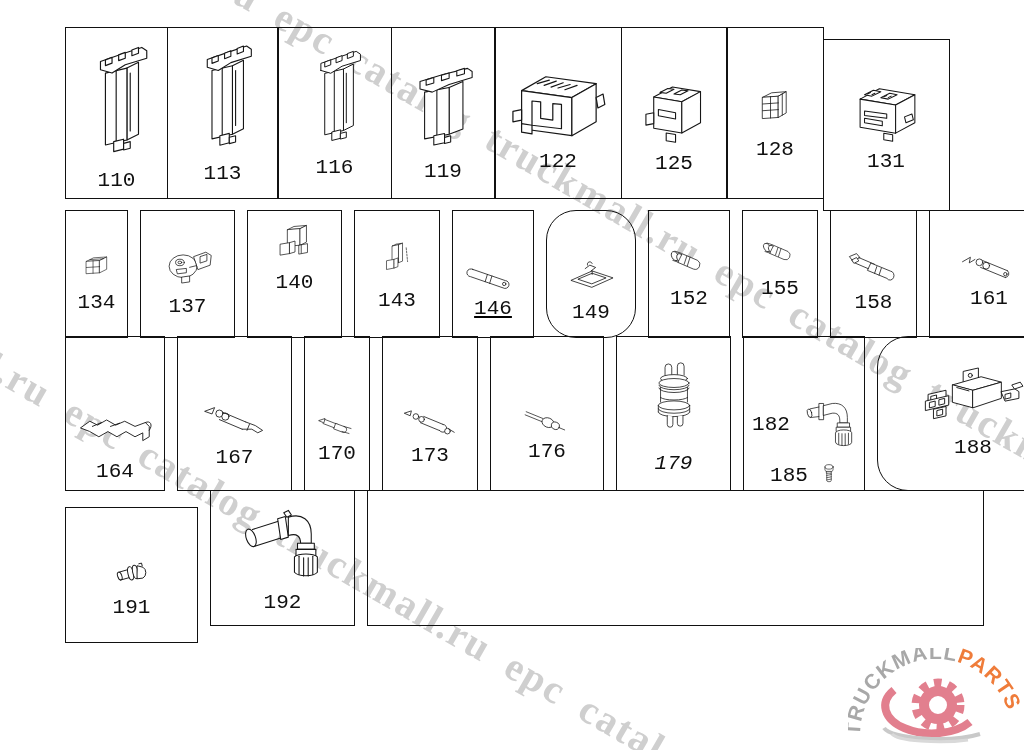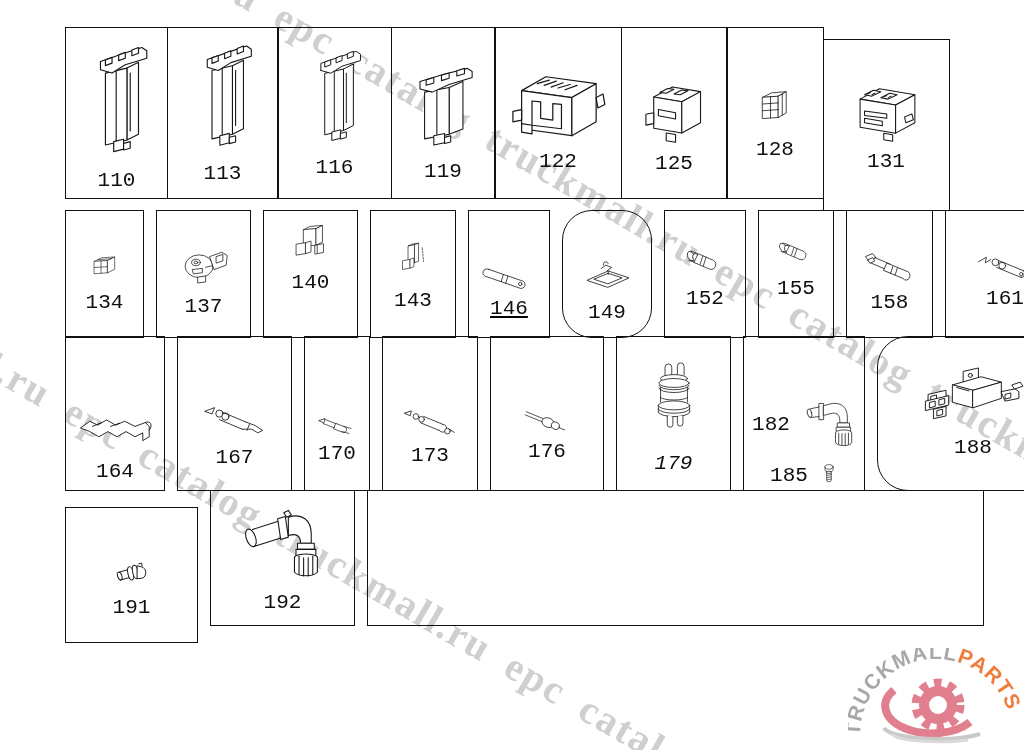--- a/index.html
+++ b/index.html
@@ -85,21 +85,21 @@
           <div class="num">128</div>
         </div>
         <div class="cell" style="width: 127px; height: 172px; padding-bottom: 38px; margin-top: 12px;">
           <svg class="part-svg" width="88" height="74">
             <use href="#multi-block-icon"></use>
           </svg>
           <div class="num">131</div>
         </div>
       </div>
       <div class="grid-row">
-        <div class="cell" style="width: 79px; height: 128px; padding-bottom: 24px;">
+        <div class="cell" style="width: 63px; height: 128px; padding-bottom: 24px;">
           <svg class="part-svg" width="54" height="44">
             <use href="#mini-housing-icon"></use>
           </svg>
           <div class="num">134</div>
         </div>
         <div class="cell" style="width: 95px; height: 128px; padding-bottom: 20px;">
           <svg class="part-svg" width="66" height="54">
             <use href="#round-housing-icon"></use>
           </svg>
           <div class="num">137</div>

